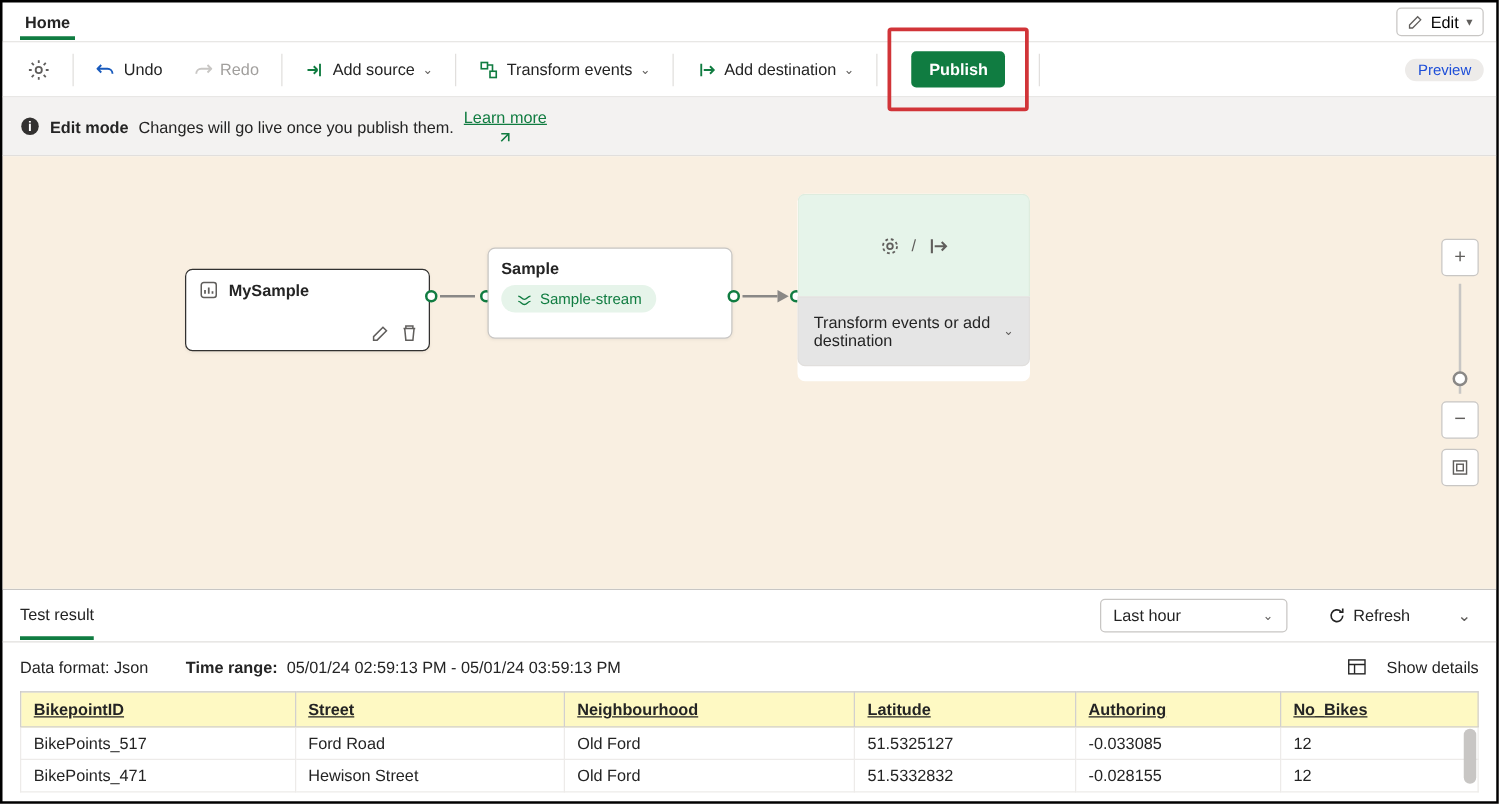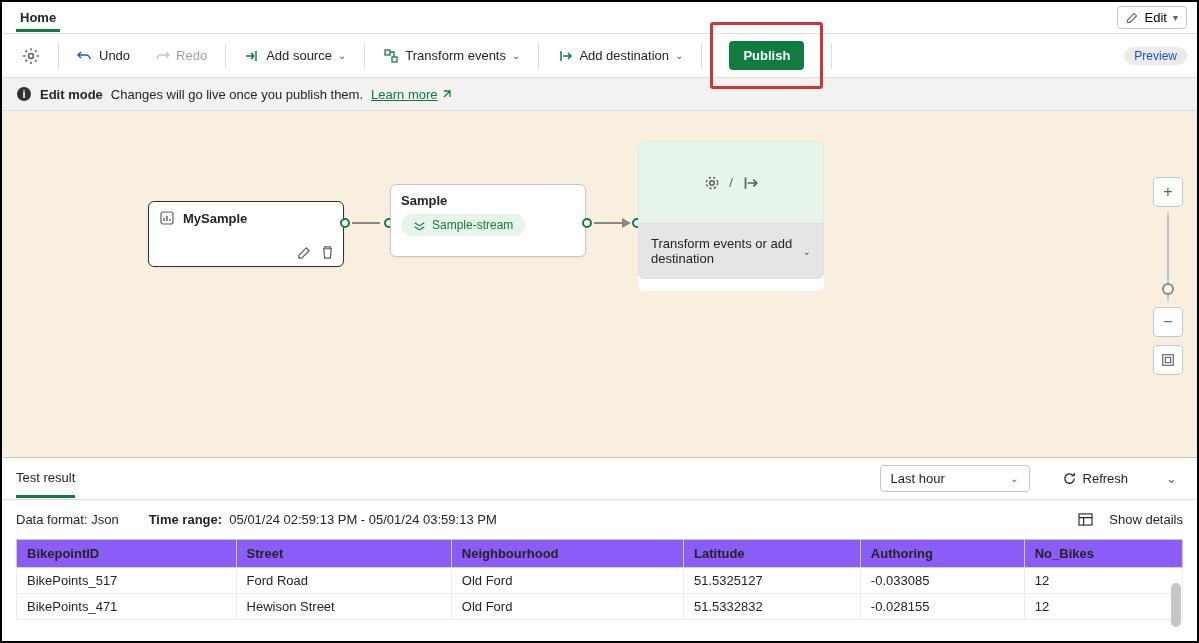--- a/index.html
+++ b/index.html
@@ -15,21 +15,21 @@
 .tool-btn { display: flex; align-items: center; gap: 6px; padding: 6px 10px; border-radius: 4px; background: transparent; border: none; cursor: pointer; font-size: 13px; color: #242424; }
 .tool-btn.disabled { color: #a19f9d; cursor: default; }
 .tool-sep { width: 1px; height: 26px; background: #e1dfdd; margin: 0 4px; }
 .chevron-down { font-size: 10px; color: #605e5c; }
 .publish-wrap { border: 3px solid #d13438; padding: 16px; border-radius: 3px; }
 .publish-btn { background: #107c41; color: #fff; border: none; border-radius: 4px; padding: 7px 14px; font-size: 13px; font-weight: 600; cursor: pointer; }
 .preview-pill { margin-left: auto; background: #edebe9; color: #1d4ed8; border-radius: 10px; padding: 2px 10px; font-size: 12px; }
 
 
 .info-bar { display: flex; align-items: center; gap: 8px; padding: 8px 14px; background: #f3f2f1; border-bottom: 1px solid #e1dfdd; font-size: 13px; }
-.info-bar .link { color: #107c41; text-decoration: underline; cursor: pointer; display: inline-flex; align-items: center; gap: 3px; }
+.info-bar .link { color: #107c41; text-decoration: underline; cursor: pointer; display: inline-flex; align-items: center; gap: 3px; flex-direction: column; }
 
 
 .canvas-area { position: relative; height: 346px; background: #f9efe1; }
 .node { position: absolute; background: #fff; border: 1px solid #c8c6c4; border-radius: 6px; box-shadow: 0 1px 3px rgba(0,0,0,0.06); }
 .node-source { left: 146px; top: 90px; width: 196px; height: 66px; border: 1px solid #323130; }
 .node-source .title { display: flex; align-items: center; gap: 8px; padding: 8px 10px; font-weight: 600; font-size: 13px; }
 .node-source .actions { position: absolute; right: 8px; bottom: 6px; display: flex; gap: 8px; color: #605e5c; }
 .node-sample { left: 388px; top: 73px; width: 196px; height: 73px; padding: 8px 10px; }
 .node-sample .title { font-weight: 600; font-size: 13px; margin-bottom: 6px; }
 .pill { display: inline-flex; align-items: center; gap: 6px; background: #e6f4ea; color: #107c41; border-radius: 14px; padding: 4px 12px; font-size: 12px; }
@@ -54,21 +54,21 @@
 .tab { padding: 10px 0; font-size: 13px; color: #605e5c; cursor: pointer; }
 .tab.active { color: #242424; border-bottom: 3px solid #107c41; font-weight: 400; }
 .time-select { margin-left: auto; border: 1px solid #c8c6c4; border-radius: 4px; padding: 5px 10px; width: 150px; display: flex; justify-content: space-between; align-items: center; font-size: 13px; cursor: pointer; }
 .refresh-btn { display: flex; align-items: center; gap: 6px; padding: 5px 8px; cursor: pointer; font-size: 13px; }
 
 .meta-row { display: flex; align-items: center; padding: 12px 14px; gap: 30px; font-size: 13px; }
 .meta-row .label { color: #242424; }
 .show-details { margin-left: auto; display: flex; align-items: center; gap: 16px; cursor: pointer; }
 
 .table { width: calc(100% - 28px); margin: 0 14px; border-collapse: collapse; font-size: 13px; }
-.table th { background: #8b5cf6; text-align: left; padding: 6px 10px; font-weight: 600; border: 1px solid #d2d0ce; border-top: 1px solid #c8c6c4; }
+.table th { background: #fef9c3; text-align: left; padding: 6px 10px; font-weight: 600; border: 1px solid #d2d0ce; border-top: 1px solid #c8c6c4; text-decoration: underline; }
 .table td { padding: 5px 10px; border: 1px solid #edebe9; }
 .scrollbar-stub { position: absolute; right: 18px; bottom: 16px; width: 10px; height: 44px; background: #c8c6c4; border-radius: 5px; }
 
 svg { display: block; }
 .arrow-line { position: absolute; height: 2px; background: #8a8886; }
 .arrow-head { position: absolute; width: 0; height: 0; border-top: 5px solid transparent; border-bottom: 5px solid transparent; border-left: 9px solid #8a8886; }
 </style>
 </head>
 <body>
 

